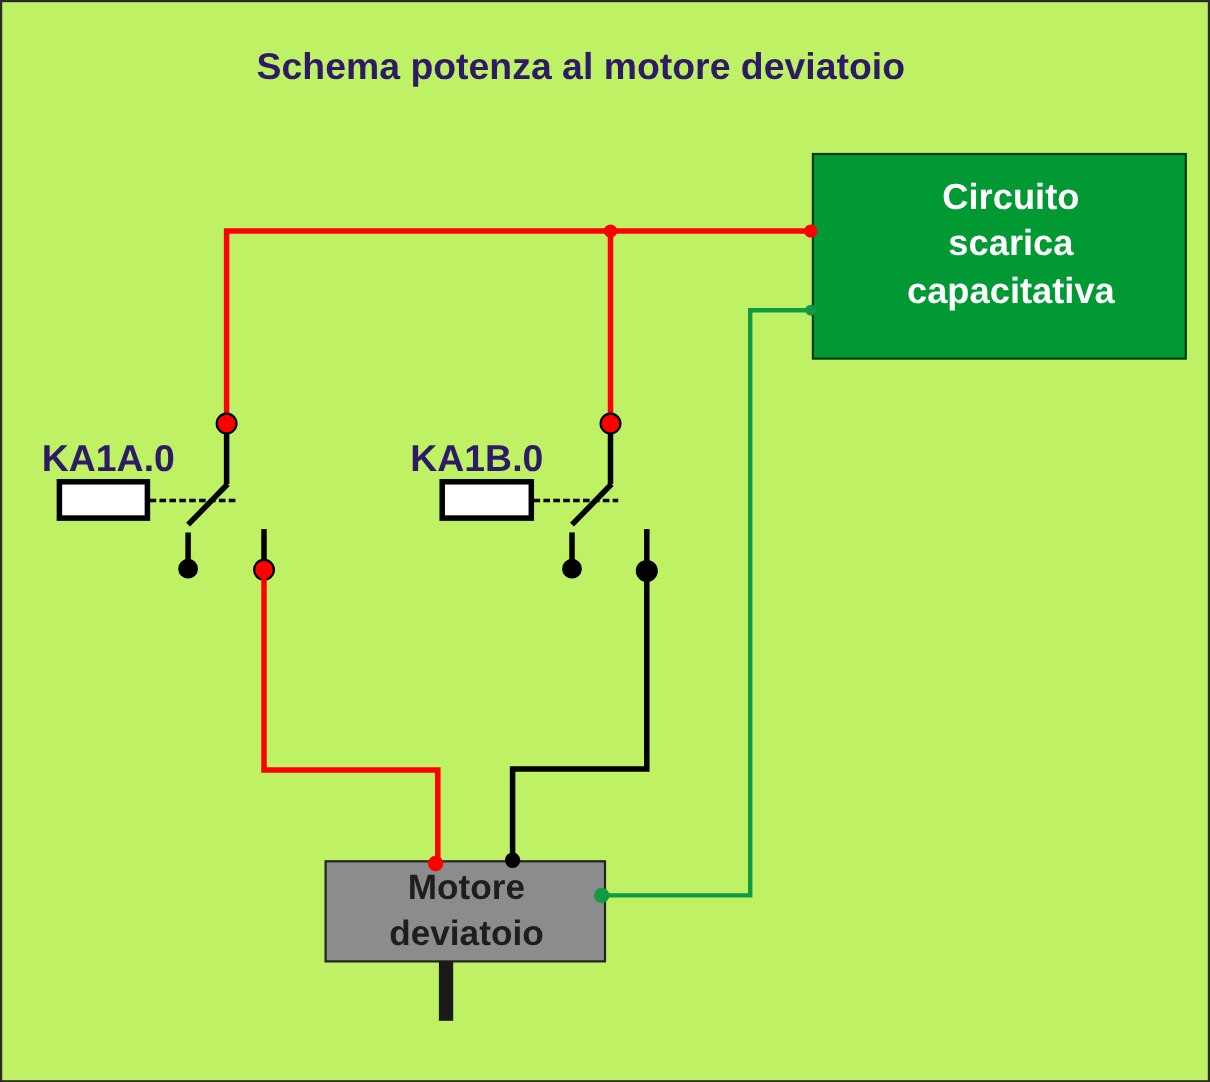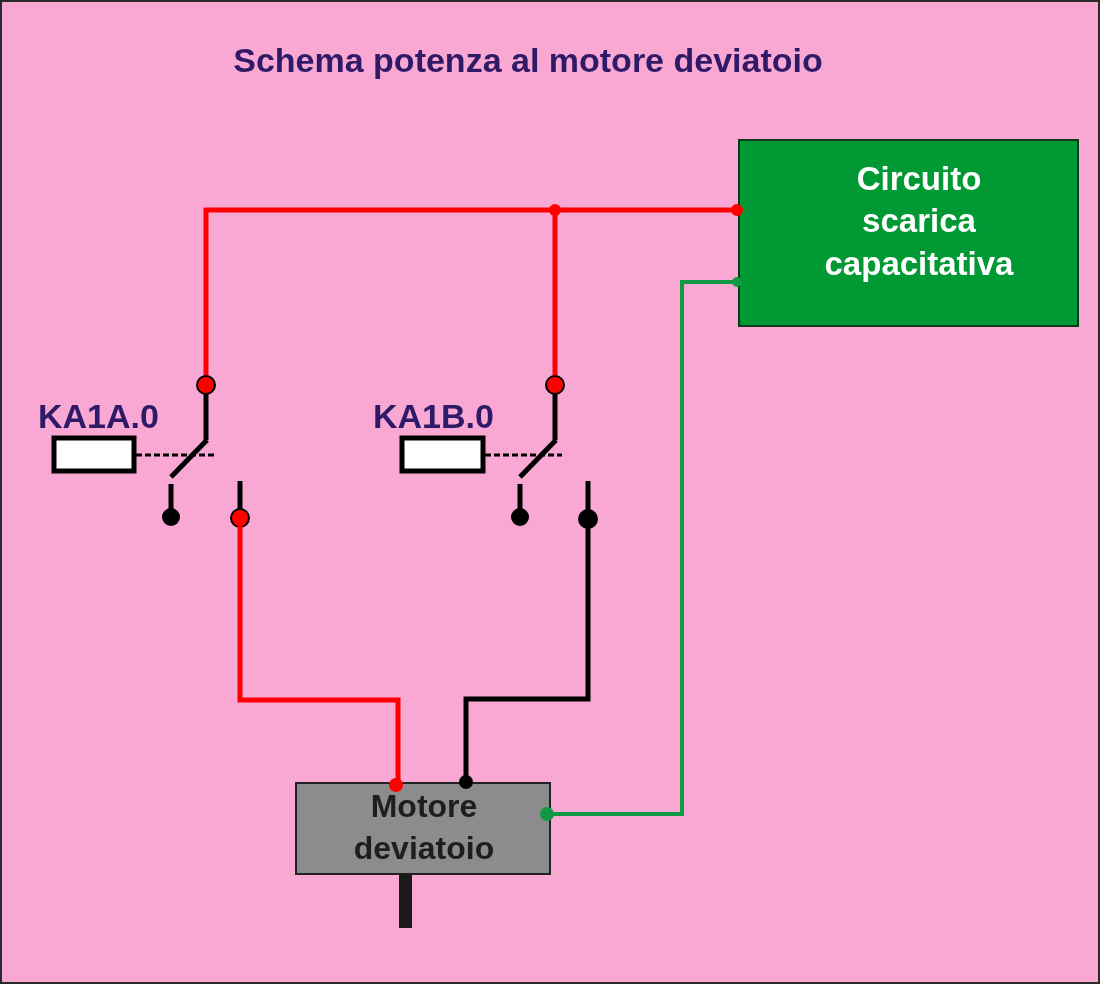--- a/index.html
+++ b/index.html
@@ -1,17 +1,17 @@
 <!DOCTYPE html>
 <html><head>
 <meta charset="utf-8">
 <style>
   html, body { margin: 0; padding: 0; background: #ffffff; }
   body { width: 1100px; height: 984px; position: relative; overflow: hidden; }
-  #canvas { position: absolute; left: 0; top: 0; width: 1100px; height: 984px; box-sizing: border-box; border: 2px solid #2a2a2a; background: #f9a8d4; }
+  #canvas { position: absolute; left: 0; top: 0; width: 1100px; height: 984px; box-sizing: border-box; border: 2px solid #2a2a2a; background: #bef264; }
   svg { position: absolute; left: 0; top: 0; }
   .title { font-family: "Liberation Sans", sans-serif; font-weight: bold; font-size: 34px; fill: #2e1a66; }
   .relay-label { font-family: "Liberation Sans", sans-serif; font-weight: bold; font-size: 34px; fill: #2e1a66; }
   .box-label-white { font-family: "Liberation Sans", sans-serif; font-weight: bold; font-size: 33px; fill: #ffffff; }
   .box-label-dark { font-family: "Liberation Sans", sans-serif; font-weight: bold; font-size: 32px; fill: #1e1e1e; }
 </style>
 </head>
 <body>
 
 <div id="canvas">

